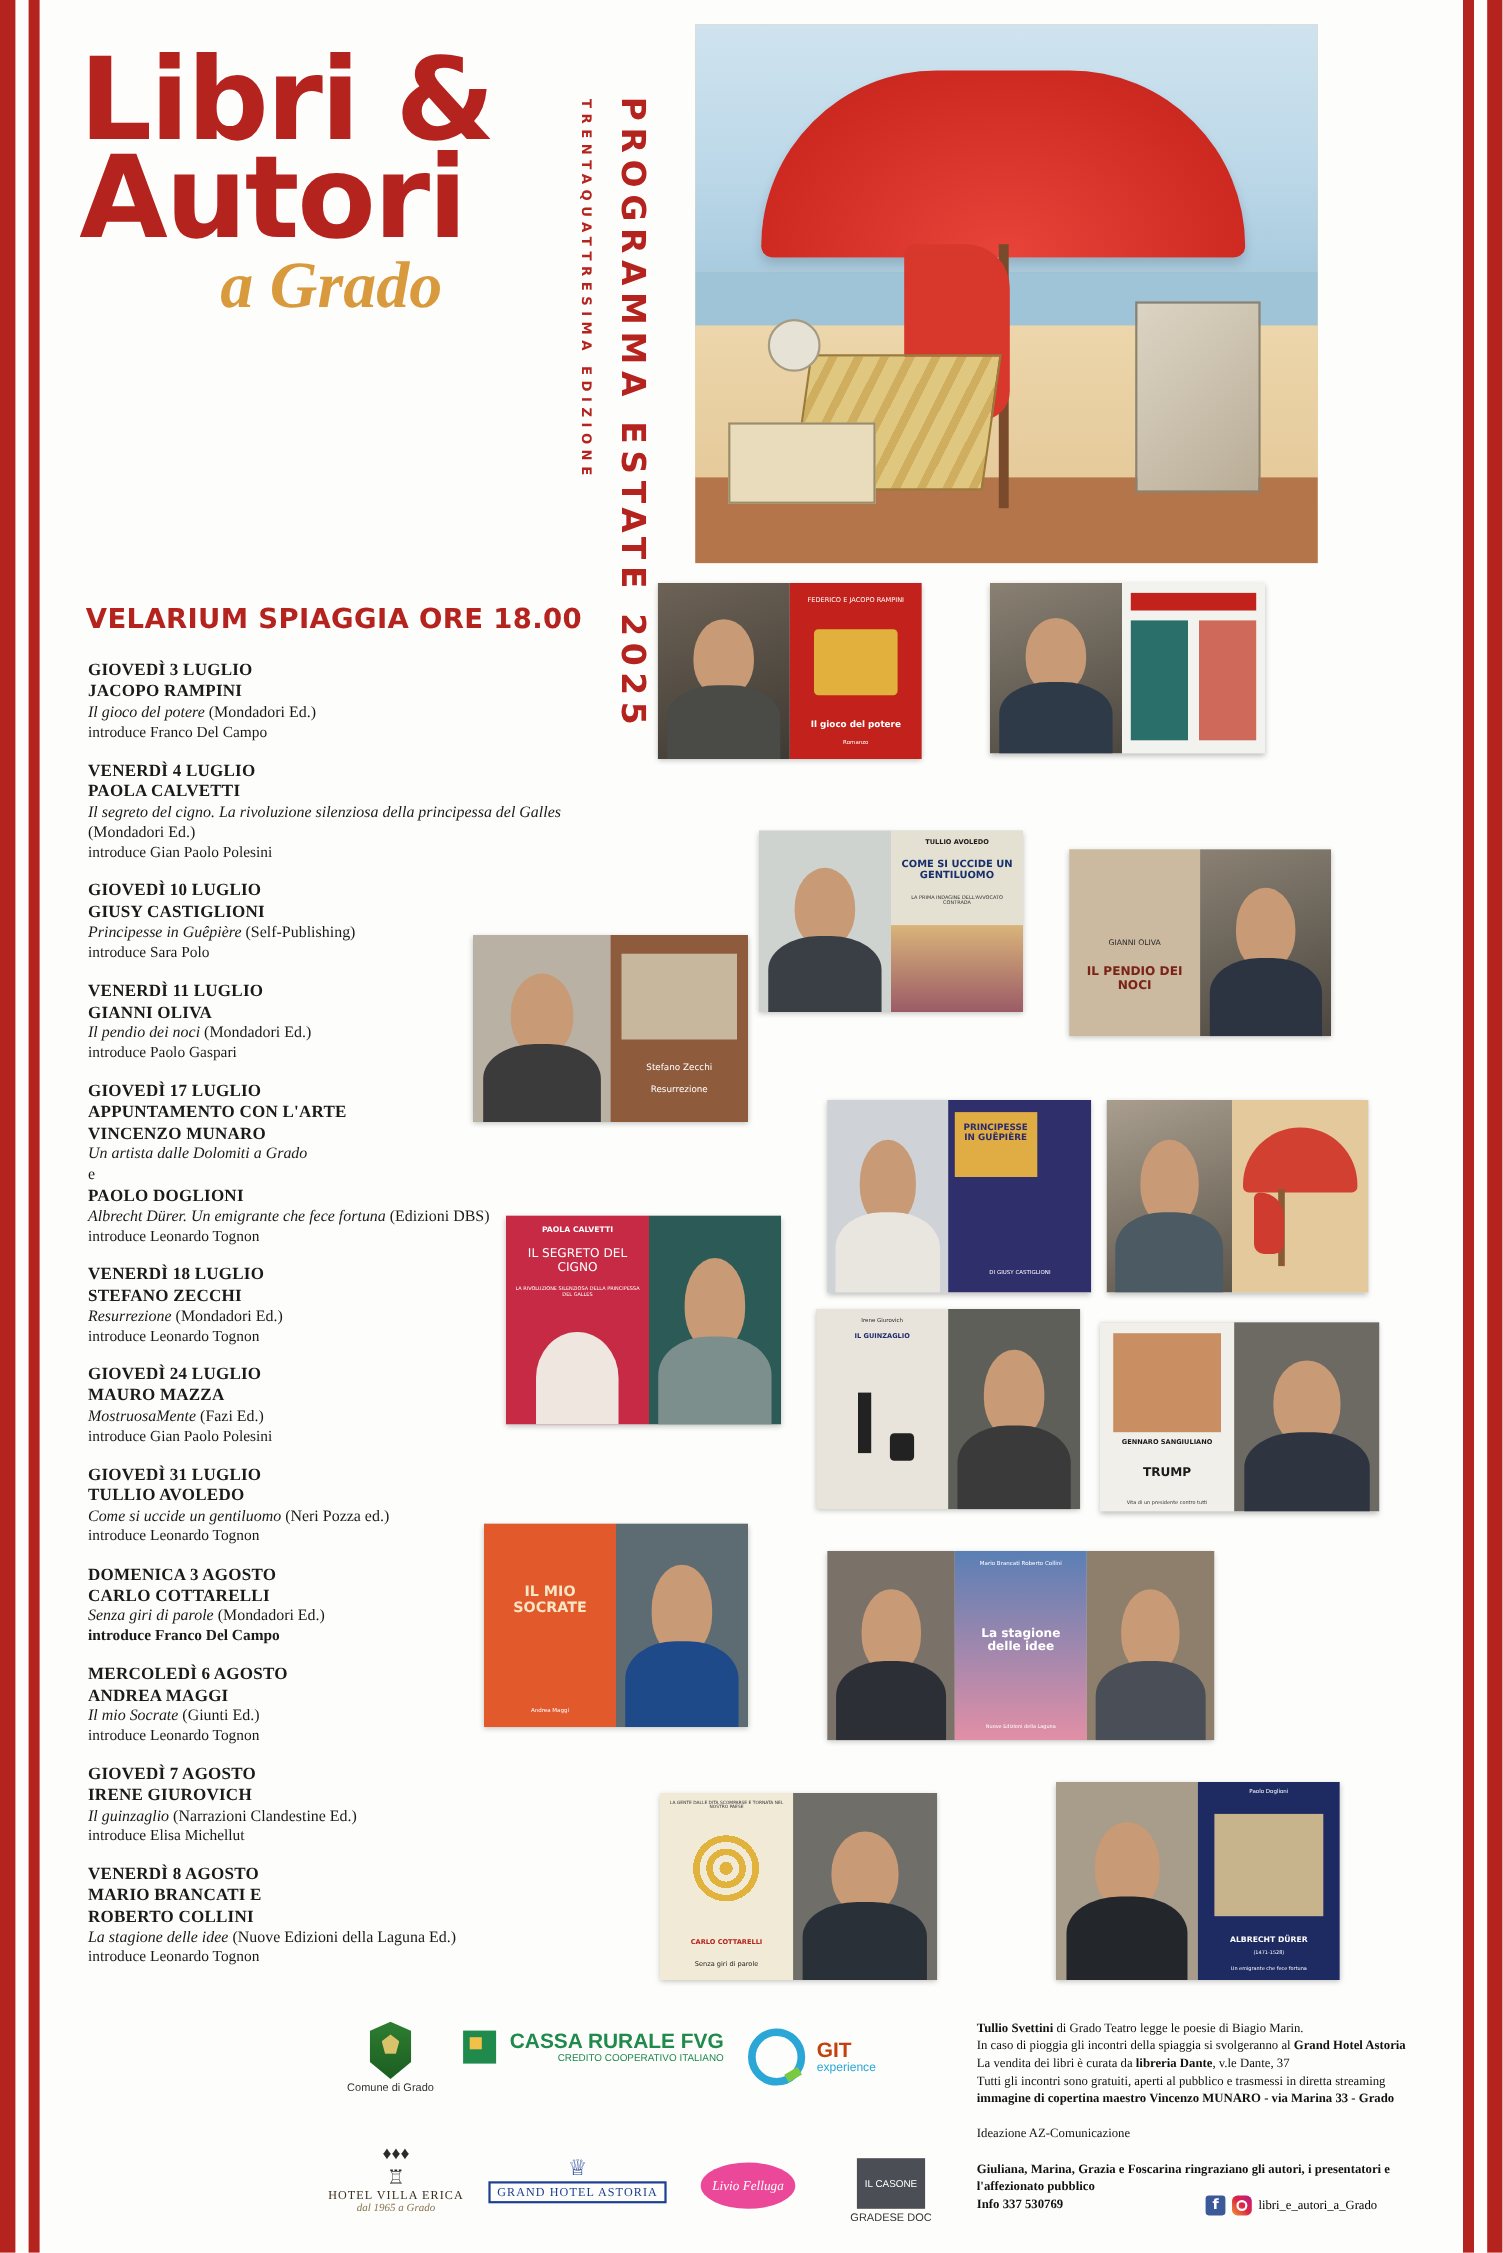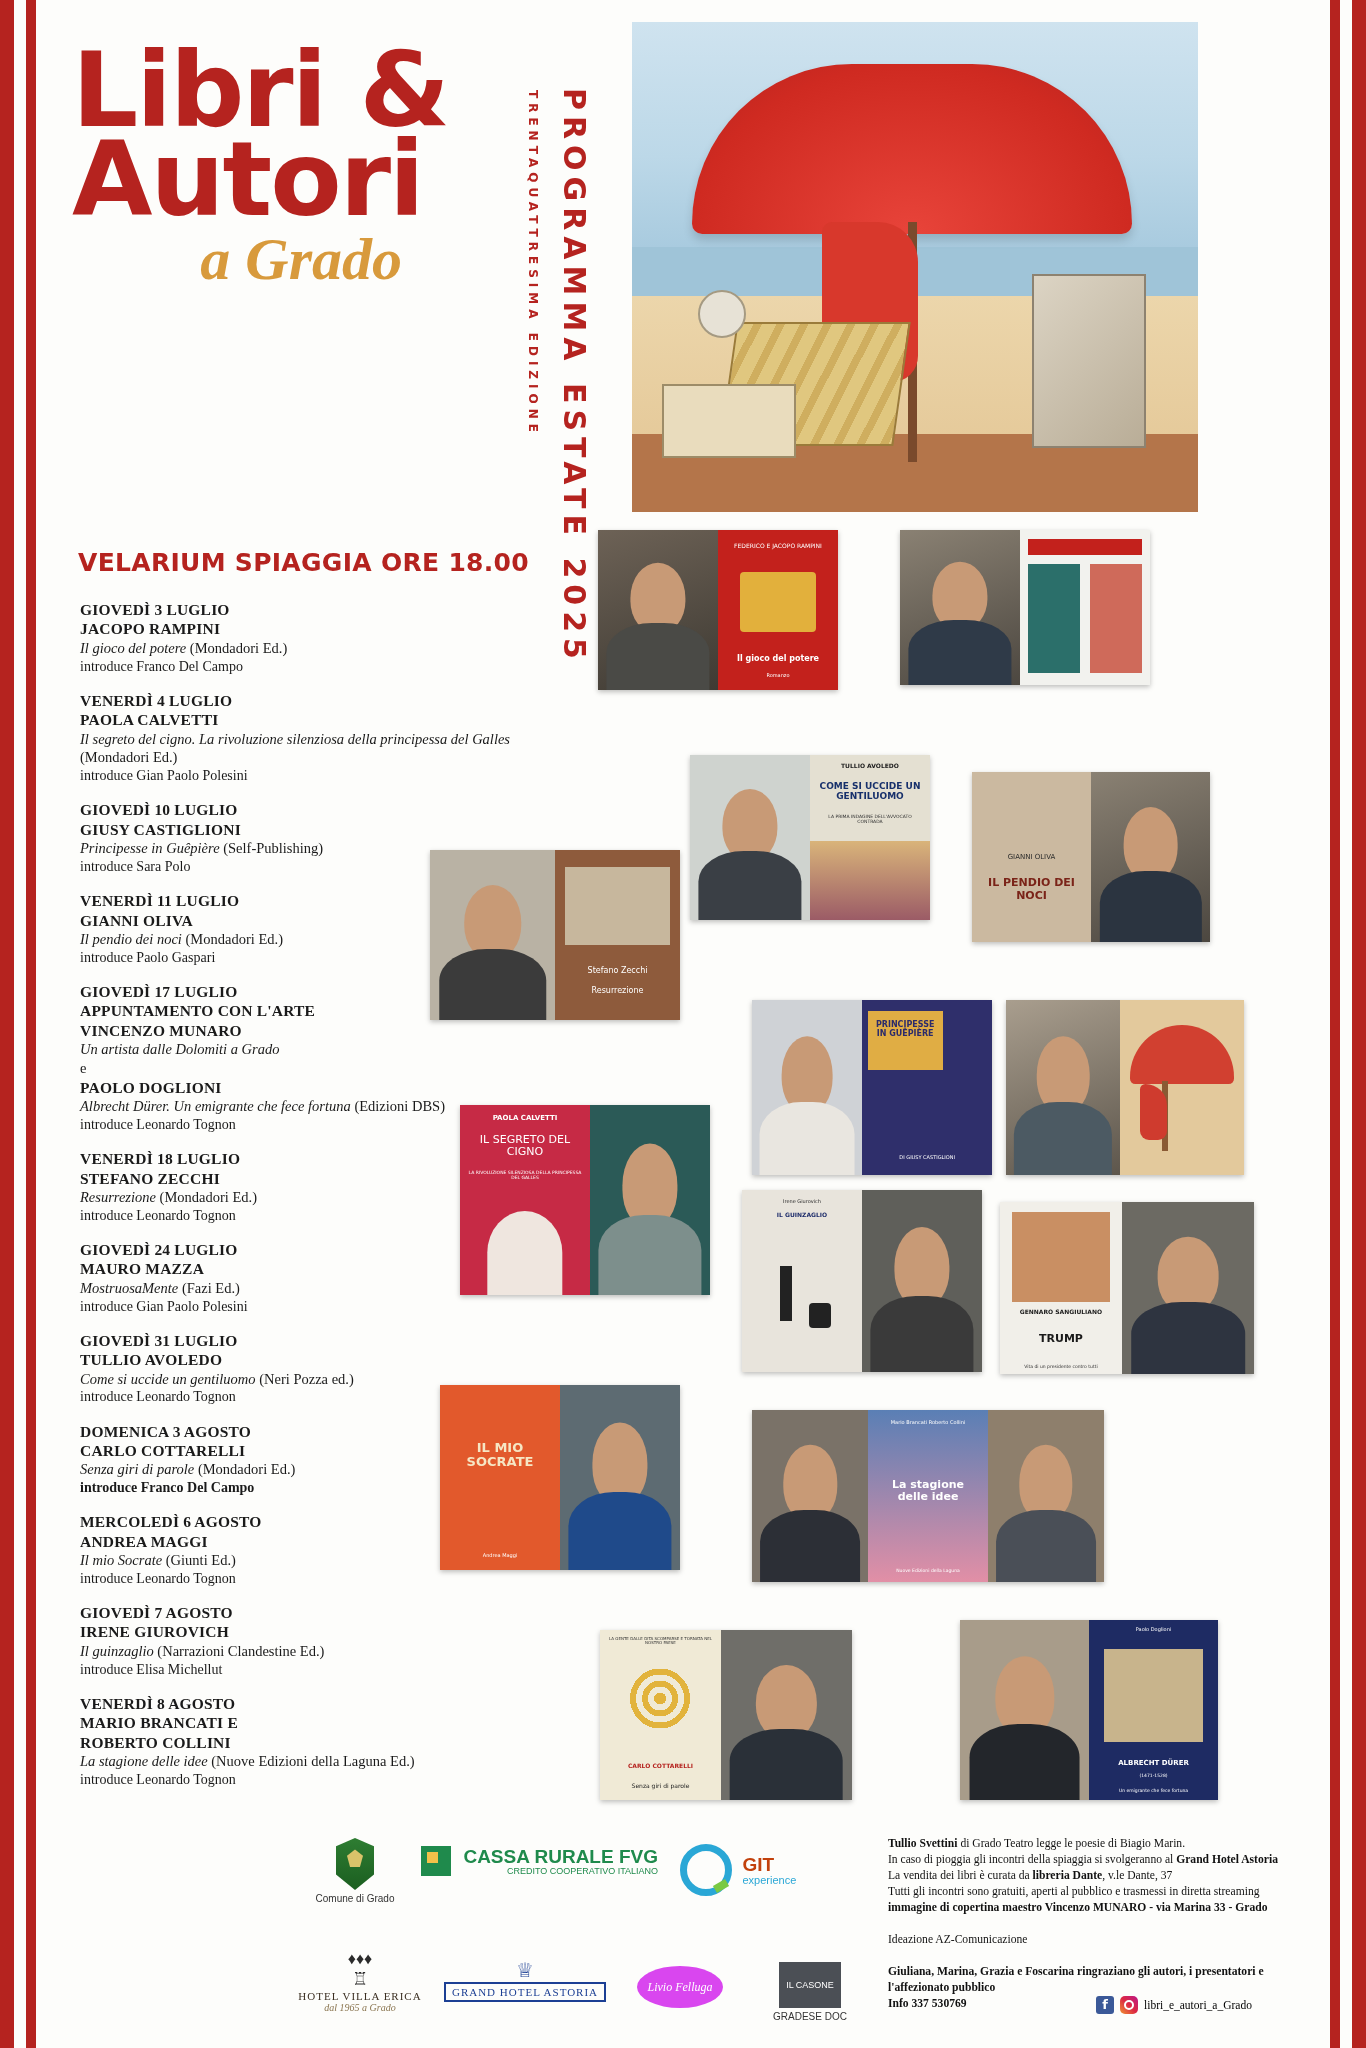--- a/index.html
+++ b/index.html
@@ -322,21 +322,21 @@
     font-family: "Liberation Serif", serif; font-style: italic;
     font-size: 10px; color: #8a7550;
   }
   .gha-box {
     border: 2px solid #1c3f94; padding: 2px 6px; display: inline-block;
     color: #1c3f94; font-family: "Liberation Serif", serif; font-size: 11px;
     letter-spacing: 1px;
   }
   .livio-oval {
     width: 86px; height: 42px; border-radius: 50%;
-    background: #d946ef; color: #fff; font-family: "Liberation Serif", serif;
+    background: #ec4899; color: #fff; font-family: "Liberation Serif", serif;
     font-style: italic; font-size: 12px; line-height: 42px; text-align: center;
     margin: 0 auto;
   }
   .casone-box {
     width: 62px; height: 46px; background: #4b4f55; color: #fff;
     font-family: "Liberation Sans", sans-serif; font-size: 9px;
     display: flex; align-items: center; justify-content: center; margin: 0 auto;
   }
 </style>
 </head>

